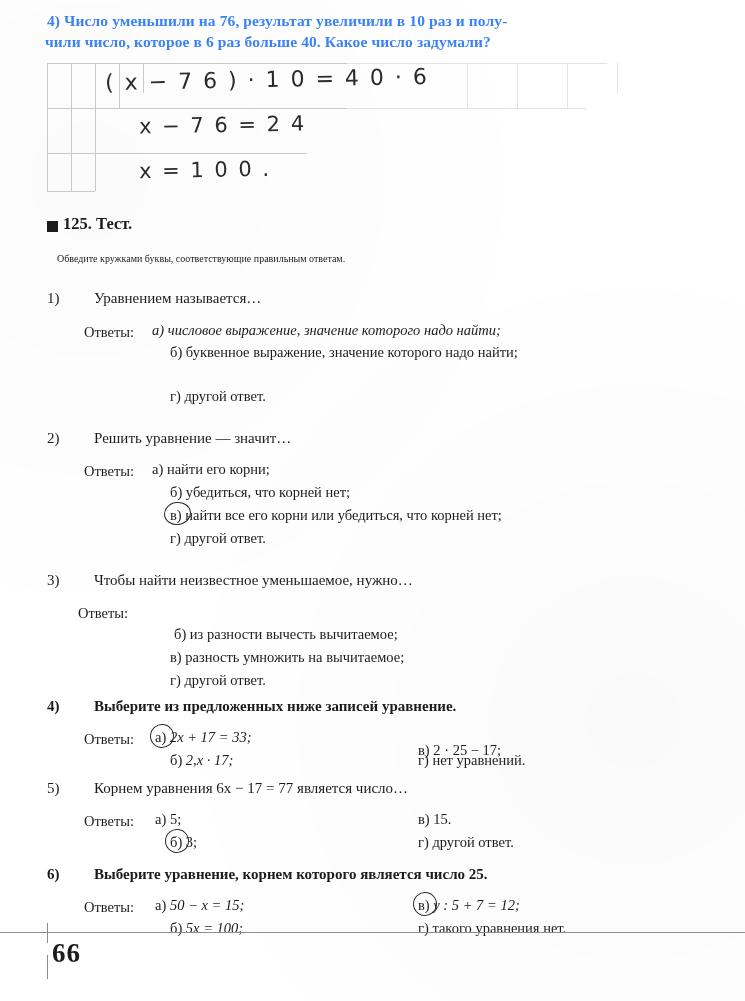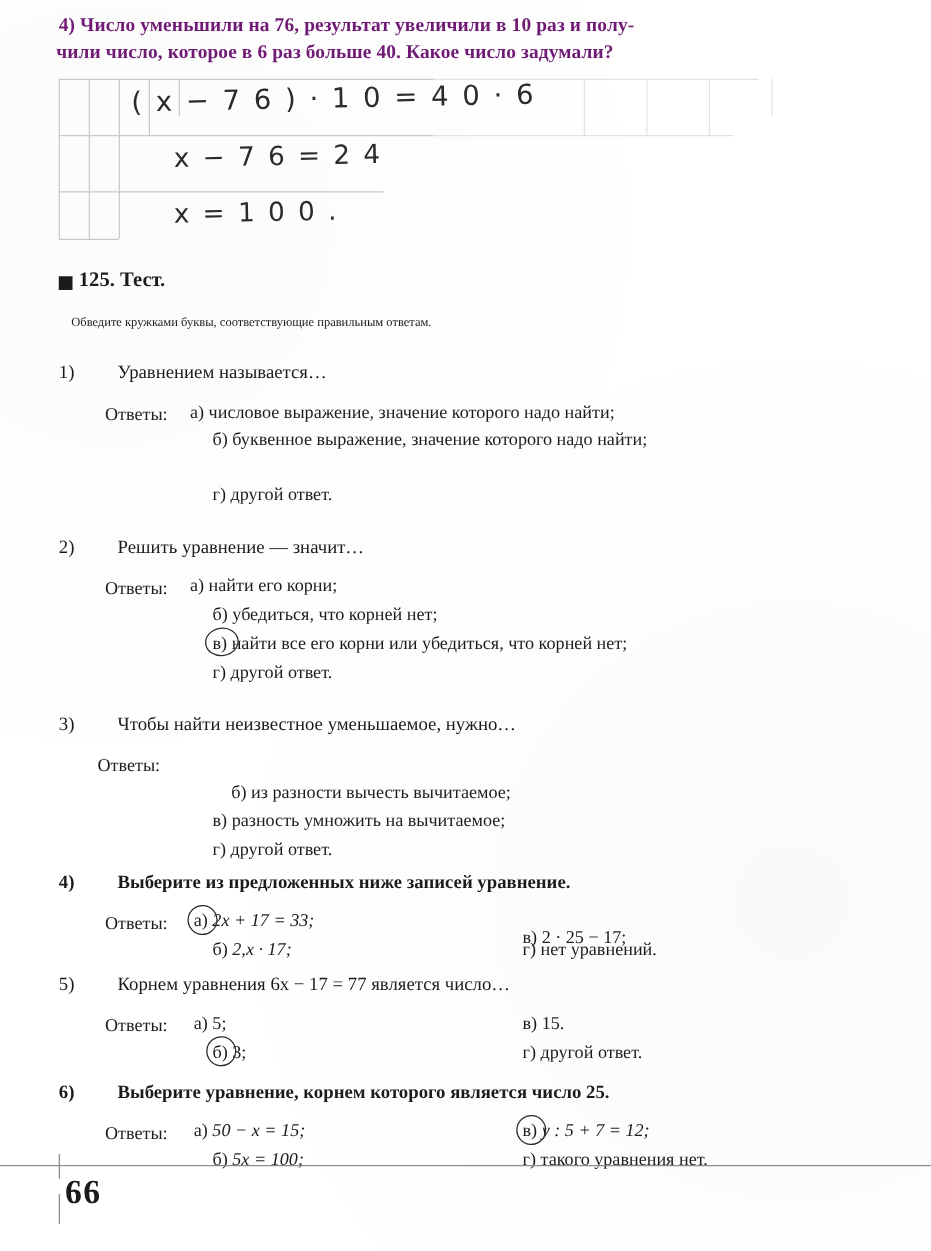--- a/index.html
+++ b/index.html
@@ -24,21 +24,21 @@
     pointer-events:none;
   }
   .blur{
     filter:blur(0.22px);
   }
   
   .task4{
     position:absolute;left:47px;top:10px;width:660px;
     font-size:15.5px;line-height:21px;font-weight:bold;
     letter-spacing:.1px;
-    color:#701a75;
+    color:#3b82f6;
   }
   .task4 .l2{margin-left:-2px;}
   
   .grid-box{
     position:absolute;left:47px;top:63px;width:640px;height:133px;
   }
   .grid-box .gl{
     position:absolute;background:#c9c9c9;
   }
   .hw{
@@ -158,21 +158,21 @@
   </div>
   <div class="lead">Обведите кружками буквы, соответствующие правильным ответам.</div>
 
   <div class="q" style="top:290px;">
     <span class="num">1)</span>
     <span class="qtext" style="left:47px;">Уравнением называется…</span>
   </div>
   <div class="ans" style="top:322px;left:84px;">
     <span class="lbl">Ответы:</span>
   </div>
-  <div class="opt" style="left:152px;top:322px;">
+  <div class="opt" style="left:152px;top:322px;font-style:italic;">
     <span>а)</span>
     <span>числовое выражение, значение которого надо найти;</span>
   </div>
   <div class="opt" style="left:170px;top:344px;">
     <span>б)</span>
     <span>буквенное выражение, значение которого надо найти;</span>
   </div>
   <div class="opt" style="left:170px;top:388px;">
     <span>г)</span>
     <span>другой ответ.</span>
@@ -202,21 +202,21 @@
     <span>другой ответ.</span>
   </div>
 
   <div class="q" style="top:572px;">
     <span class="num">3)</span>
     <span class="qtext" style="left:47px;">Чтобы найти неизвестное уменьшаемое, нужно…</span>
   </div>
   <div class="ans" style="top:603px;left:78px;">
     <span class="lbl">Ответы:</span>
   </div>
-  <div class="opt" style="left:185px;top:626px;">
+  <div class="opt" style="left:174px;top:626px;">
     <span>б)</span>
     <span>из разности вычесть вычитаемое;</span>
   </div>
   <div class="opt" style="left:170px;top:649px;">
     <span>в)</span>
     <span>разность умножить на вычитаемое;</span>
   </div>
   <div class="opt" style="left:170px;top:672px;">
     <span>г)</span>
     <span>другой ответ.</span>

